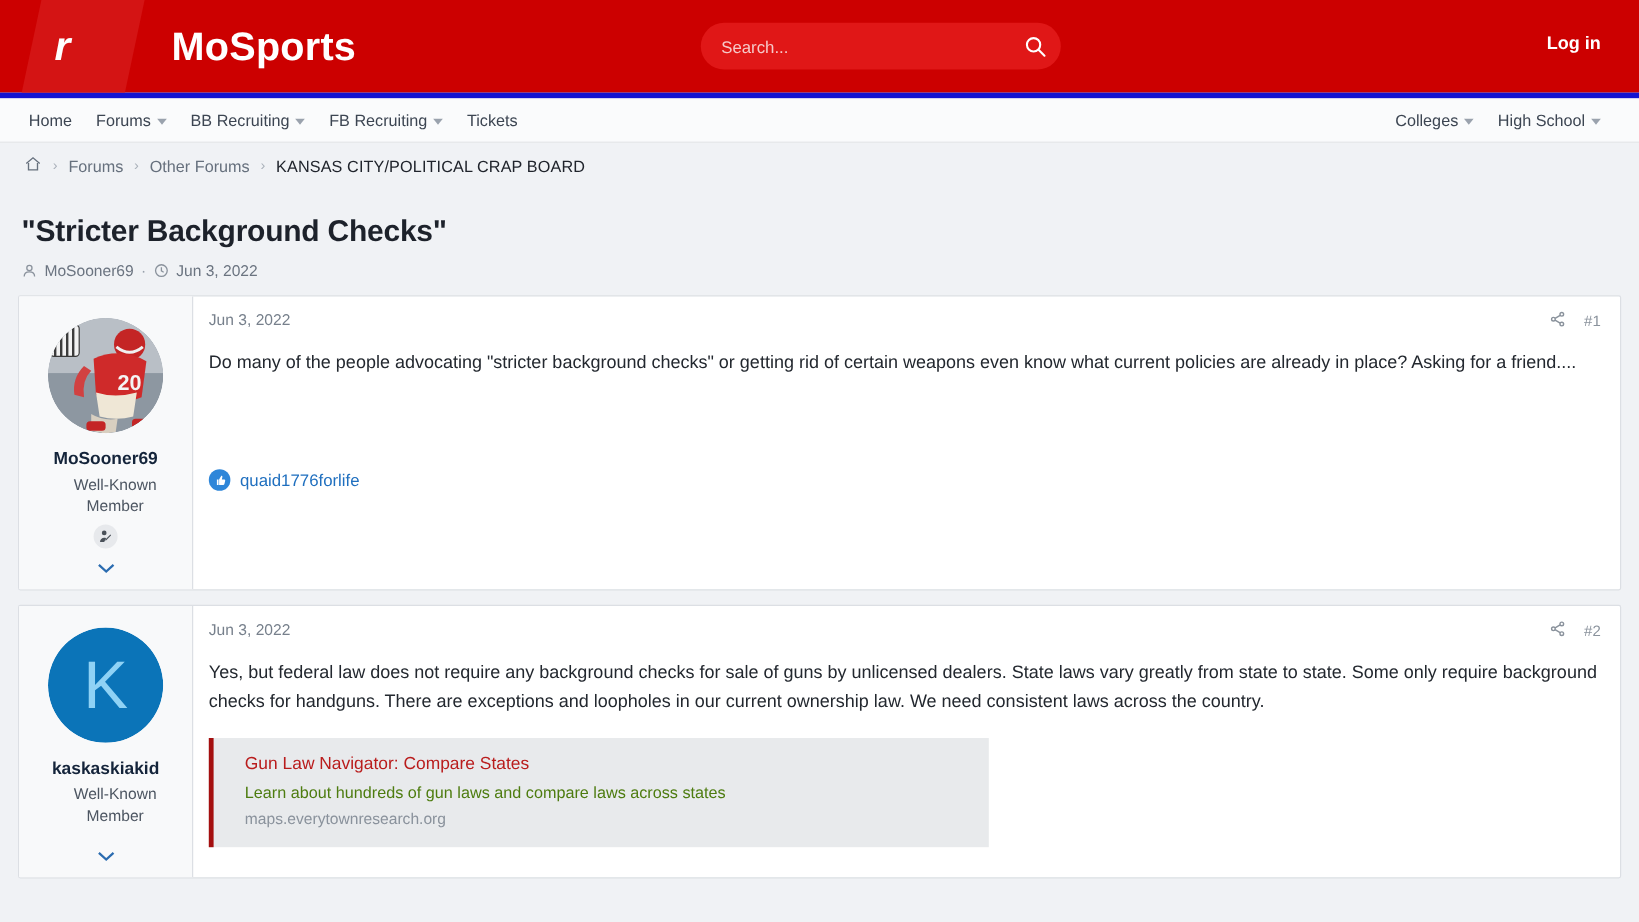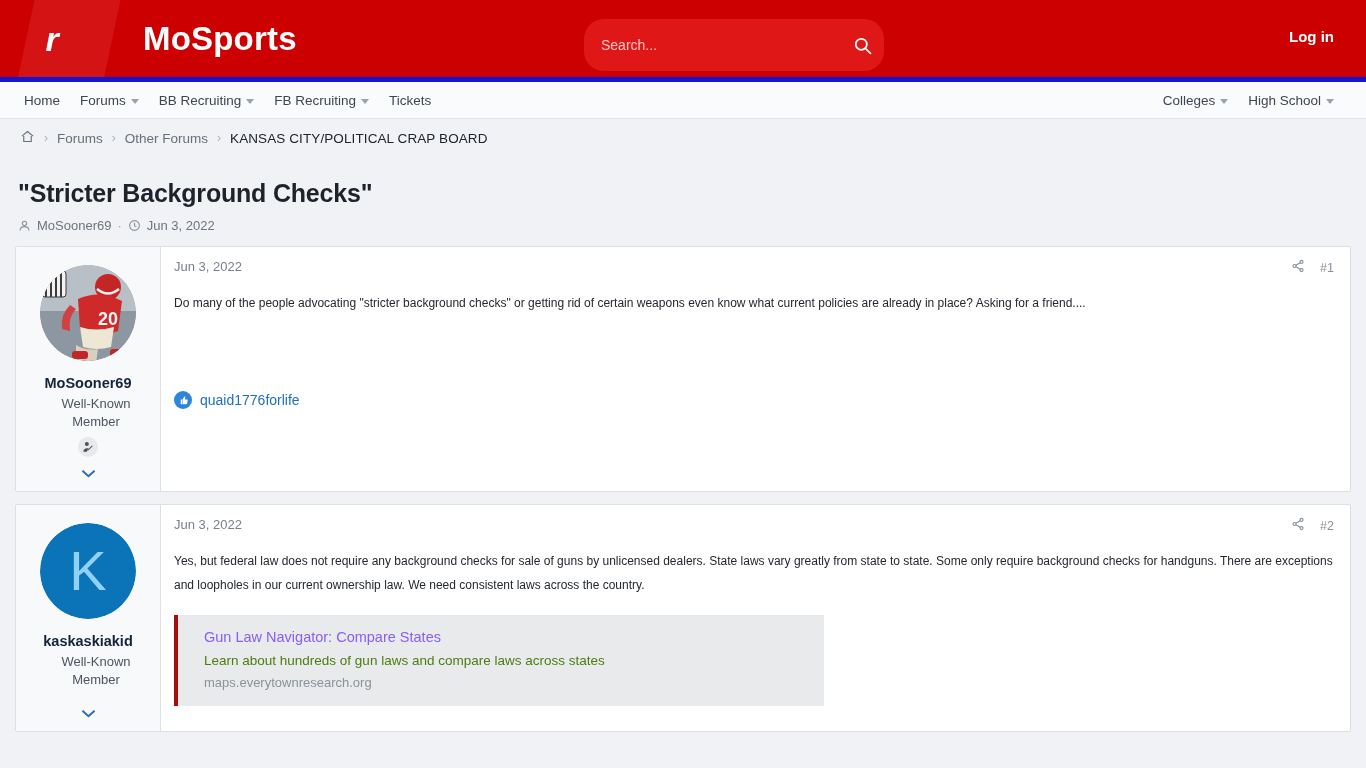--- a/index.html
+++ b/index.html
@@ -45,21 +45,21 @@
     z-index: 2;
     margin-left: 33px;
     font-size: 33px;
     font-weight: bold;
     color: #ffffff;
     letter-spacing: 0.2px;
   }
   .search-wrap {
     position: absolute;
     left: 584px; top: 19px;
-    width: 300px; height: 52px;
+    width: 300px; height: 39px;
     background: #e01717;
     border-radius: 20px;
     display: flex;
     align-items: center;
   }
   .search-input {
     flex: 1;
     border: 0;
     background: transparent;
     outline: none;
@@ -215,21 +215,21 @@
   .post-topbar { display: flex; align-items: flex-start; }
   .post-date { font-size: 13px; color: #77808c; }
   .post-tools {
     margin-left: auto;
     display: flex; align-items: center; gap: 15px;
     font-size: 12.5px; color: #8a929c;
   }
   .post-num { color: #8a929c; text-decoration: none; }
   .post-body {
     margin-top: 15px;
-    font-size: 12px;
+    font-size: 15px;
     line-height: 24px;
     color: #23282f;
   }
   .post-spacer { height: 62px; }
 
   .reactions {
     display: flex; align-items: center; gap: 8px;
     margin-top: 14px;
     font-size: 14px;
   }
@@ -245,21 +245,21 @@
   .unfurl {
     margin-top: 18px;
     width: 650px;
     max-width: 100%;
     background: #e8eaec;
     border-left: 4px solid #a40f0f;
     padding: 14px 16px 16px 26px;
   }
   .unfurl-title {
     font-size: 14.5px;
-    color: #8b5cf6;
+    color: #b91c1c;
     text-decoration: none;
     display: block;
   }
   .unfurl-desc { margin-top: 8px; font-size: 13.5px; color: #4d7c0f; }
   .unfurl-host { margin-top: 7px; font-size: 13px; color: #8a929c; }
 </style>
 </head>
 <body>
 
 <div class="header">

